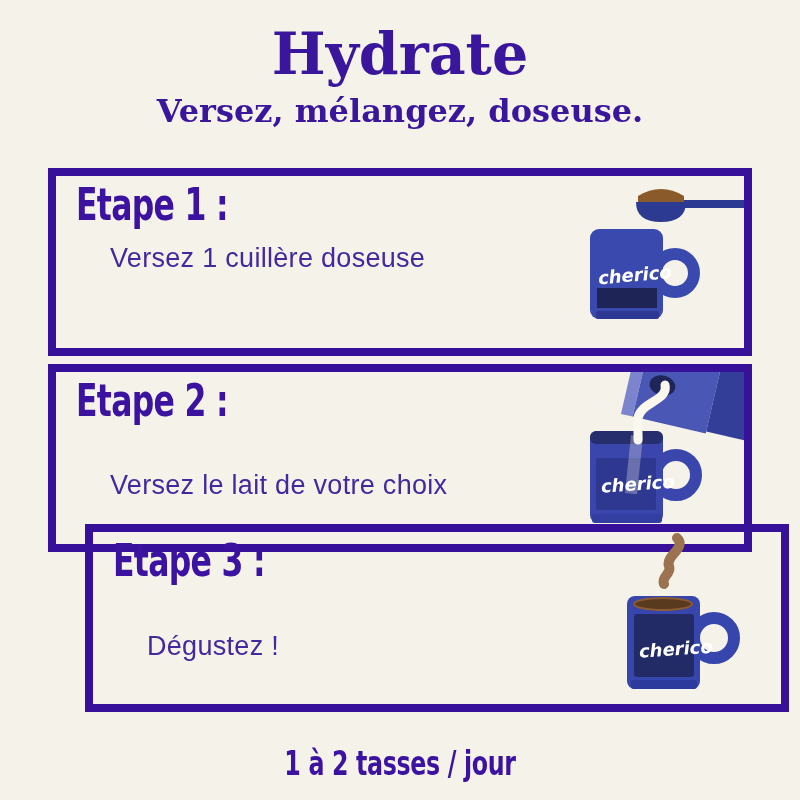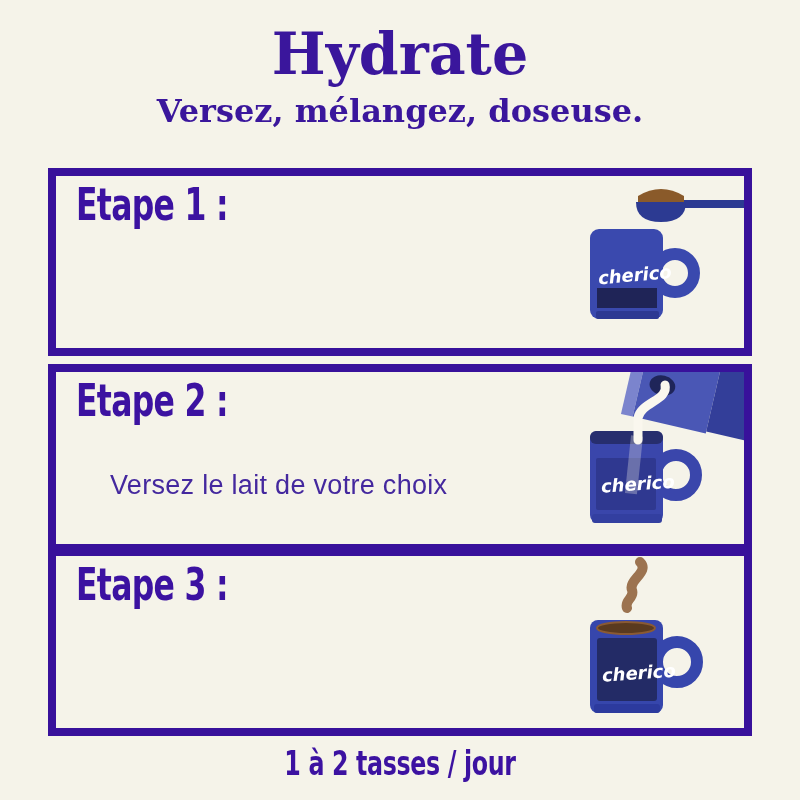--- a/index.html
+++ b/index.html
@@ -30,21 +30,21 @@
   }
 
   .step {
     position: absolute; left: 48px;
     width: 688px; height: 172px;
     border: 8px solid #38119b;
     background: transparent;
   }
   .step-1 { top: 168px; }
   .step-2 { top: 364px; }
-  .step-3 { top: 548px; }
+  .step-3 { top: 524px; margin-left: 37px; }
 
   .step-label {
     position: absolute; top: 2px; left: 20px;
     font-family: "DejaVu Sans", sans-serif;
     font-weight: 800;
     font-size: 45px;
     color: #3c12a1;
     letter-spacing: -1px;
     white-space: nowrap;
     transform: scaleX(0.70);
@@ -92,20 +92,21 @@
 <body>
 
 <div class="poster">
 
   <div class="title">Hydrate</div>
   <div class="subtitle">Versez, mélangez, doseuse.</div>
 
   <section class="step step-1">
     <div class="step-label">Etape 1 :</div>
     <div class="step-lines">
+      <span>Versez 1 cuillère doseuse</span>
     </div>
     <svg class="illu" viewBox="0 0 220 172">
 
       <g>
         <rect x="156" y="24" width="64" height="8" fill="#2c3a92"></rect>
         <path d="M114,20 Q137,6 160,20 L160,27 L114,27 Z" fill="#8a5a2a"></path>
         <path d="M112,26 Q112,46 137,46 Q162,46 162,26 Z" fill="#2c3a92"></path>
       </g>
 
       <g>
@@ -141,20 +142,23 @@
         <rect x="107" y="64" width="12" height="58" fill="rgba(245,243,235,0.30)" transform="rotate(6 113 64)"></rect>
         <text class="cherico-logo" x="77" y="119" font-size="18" transform="rotate(-4 102 113)">cherico</text>
       </g>
 
       <path d="M141,13 C145,28 117,30 114,46 L114,68" fill="none" stroke="#faf7ee" stroke-width="9" stroke-linecap="round"></path>
     </svg>
   </section>
 
   <section class="step step-3">
     <div class="step-label">Etape 3 :</div>
+    <div class="step-lines">
+      <span>Dégustez !</span>
+    </div>
     <svg class="illu" viewBox="0 0 220 172">
 
       <path d="M116,6 C126,16 104,24 108,34 C111,42 100,44 103,52" fill="none" stroke="#9c7350" stroke-width="10" stroke-linecap="round"></path>
 
       <g>
         <circle cx="153" cy="106" r="20" fill="none" stroke="#3646ac" stroke-width="12"></circle>
         <rect x="66" y="64" width="73" height="93" rx="8" fill="#3646ac"></rect>
         <rect x="70" y="148" width="66" height="9" rx="3" fill="#2c3a9e"></rect>
         <ellipse cx="102" cy="72" rx="29" ry="6" fill="#5a3a1f" stroke="#8a5a33" stroke-width="2"></ellipse>
         <rect x="73" y="82" width="60" height="63" rx="3" fill="#232b66"></rect>

